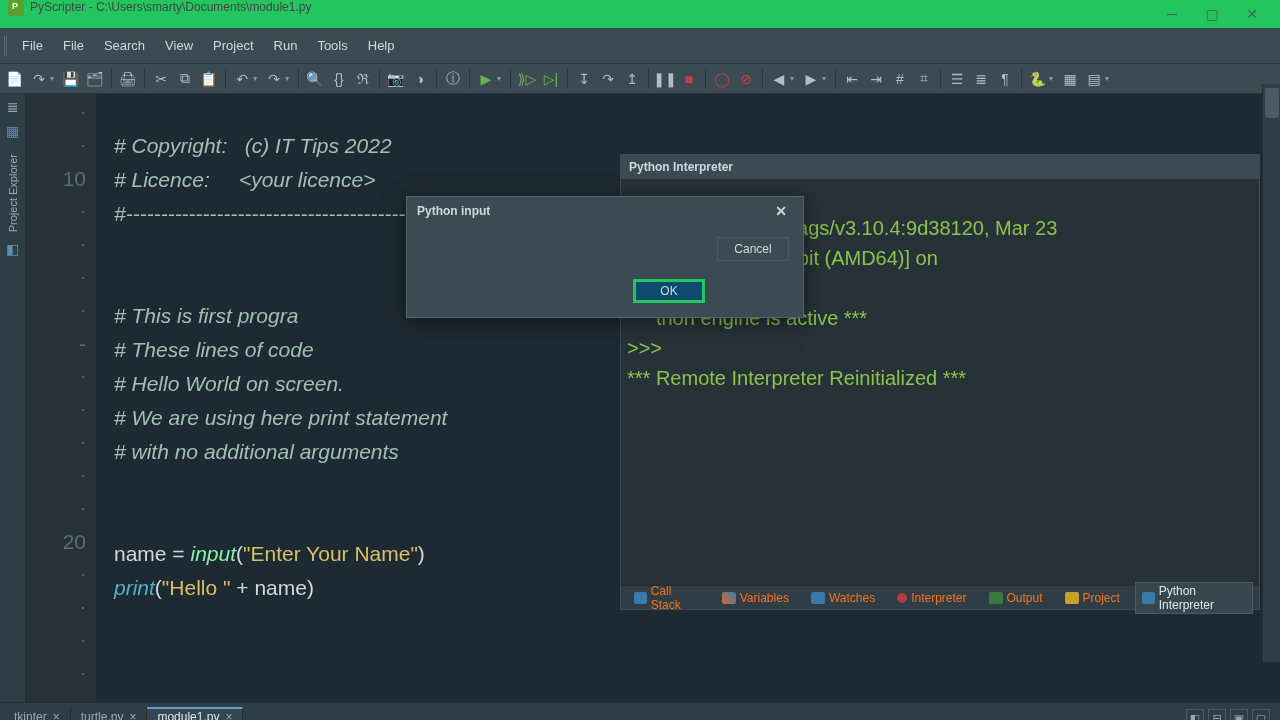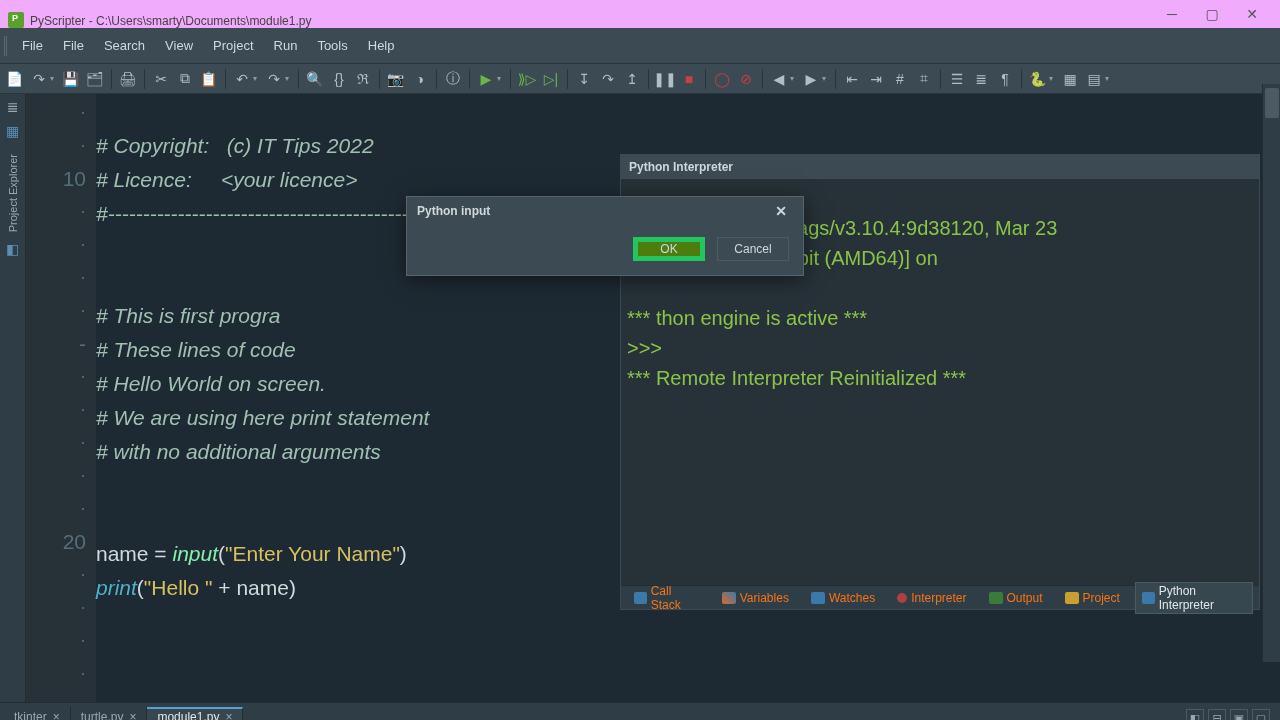--- a/index.html
+++ b/index.html
@@ -1,18 +1,18 @@
 <!DOCTYPE html>
 <html><head>
 <meta charset="utf-8">
 <style>
 * { margin: 0; padding: 0; box-sizing: border-box; font-family: "Segoe UI", Tahoma, sans-serif; }
 body { width: 1280px; height: 720px; background: #2b3a42; overflow: hidden; position: relative; }
 
-.titlebar { height: 28px; background: #f0abfc; display: flex; align-items: flex-end; padding: 0 8px; font-size: 12px; color: #444; }
+.titlebar { height: 28px; background: #22c55e; display: flex; align-items: flex-start; padding: 0 8px; font-size: 12px; color: #444; }
 .titlebar .app-icon { width: 16px; height: 16px; background: #5aa02c; border-radius: 2px; margin-right: 6px; position: relative; }
 .titlebar .app-icon::after { content: "P"; position: absolute; font-size: 9px; font-weight: bold; color: #fff; left: 4px; top: 1px; }
 .titlebar .spacer { flex: 1; }
 .titlebar .win-btn { width: 40px; height: 28px; display: flex; align-items: center; justify-content: center; color: #555; cursor: pointer; font-size: 14px; }
 
 .menubar { height: 36px; background: #3c4a54; display: flex; align-items: center; padding: 0 4px; border-bottom: 1px solid #2a343b; }
 .menubar .menu-item { padding: 2px 10px; font-size: 13px; color: #cfd8dc; cursor: pointer; }
 .menubar .vbar { width: 4px; height: 20px; background: repeating-linear-gradient(90deg,#5a6a74 0 1px,transparent 1px 2px); margin-right: 4px; }
 
 .toolbar { height: 30px; background: #3c4a54; display: flex; align-items: center; padding: 0 4px; border-bottom: 1px solid #2a343b; gap: 2px; }
@@ -23,21 +23,21 @@
 .main-area { display: flex; height: 608px; background: #1e2a33; }
 .sidebar { width: 26px; background: #2f3d46; display: flex; flex-direction: column; align-items: center; padding-top: 4px; gap: 6px; border-right: 1px solid #222c33; }
 .sidebar .side-icon { width: 18px; height: 18px; font-size: 14px; color: #9aa8b0; cursor: pointer; display:flex;align-items:center;justify-content:center;}
 .sidebar .side-label { writing-mode: vertical-rl; transform: rotate(180deg); font-size: 11px; color: #9aa8b0; margin-top: 6px; cursor: pointer;padding:2px 0;}
 
 .editor { flex: 1; background: #1e2a33; display: flex; overflow: hidden; }
 .gutter { width: 70px; background: #263238; color: #546e7a; font-family: "Consolas", monospace; font-size: 21px; line-height: 33px; text-align: right; padding: 2px 10px 0 0; }
 .gutter .ln { height: 33px; display:flex; align-items:center; justify-content:flex-end; }
 .gutter .dot { color: #546e7a; font-size: 18px; }
 .code { flex: 1; font-family: "Consolas", monospace; font-size: 21px; line-height: 33px; padding: 2px 0 0 0; color: #cfd8dc; white-space: pre; position: relative; }
-.cl { height: 33px; }
+.cl { height: 33px; margin-left: 18px; }
 .com { color: #a0c0b0; font-style: italic; }
 .fn { color: #86efac; font-style: italic; }
 .str { color: #d8c060; }
 .op { color: #cfd8dc; }
 .ident { color: #cfd8dc; }
 .eq { color: #cfd8dc; }
 .print { color: #4fb0c9; font-style: italic; }
 .name-tok { color: #cfd8dc; }
 
 .right-panel { position: absolute; left: 620px; top: 154px; width: 640px; height: 456px; background: #263238; border: 1px solid #3c4a54; display:flex; flex-direction:column;}
@@ -66,21 +66,21 @@
 .dialog { position: absolute; left: 406px; top: 196px; width: 398px; background: #3c4a54; border: 1px solid #556570; box-shadow: 0 4px 20px rgba(0,0,0,0.5); }
 .dlg-title { height: 28px; display: flex; align-items: center; padding: 0 10px; font-size: 12px; font-weight: bold; color: #cfd8dc; }
 .dlg-title .spacer { flex: 1; }
 .dlg-close { width: 24px; height: 24px; display: flex; align-items: center; justify-content: center; font-size: 14px; color: #cfd8dc; cursor: pointer; }
 .dlg-body { padding: 14px 14px 6px; }
 .dlg-row { display: flex; align-items: center; gap: 8px; }
 .dlg-label { font-size: 12px; color: #cfd8dc; }
 .dlg-input { flex: 1; height: 22px; background: #4c5a64; border: 1px solid #2a343b; color: #e0e6ea; padding: 0 6px; font-size: 12px; outline:none;}
 .dlg-btns { display: flex; justify-content: flex-end; gap: 12px; padding: 12px 14px 14px; }
 .dlg-btn { width: 72px; height: 24px; display: flex; align-items: center; justify-content: center; font-size: 12px; cursor: pointer; color: #cfd8dc; }
-.dlg-btn.ok { border: 5px solid #22c55e; background: #4d7c0f; }
+.dlg-btn.ok { border: 3px solid #22c55e; background: #0c4a6e; margin-top: 42px; }
 .dlg-btn.cancel { border: 1px solid #4c5a64; background: #3c4a54; }
 </style>
 </head>
 <body>
 
 <div class="titlebar">
   <span class="app-icon"></span>
   <span>PyScripter - C:\Users\smarty\Documents\module1.py</span>
   <span class="spacer"></span>
   <span class="win-btn">─</span>

